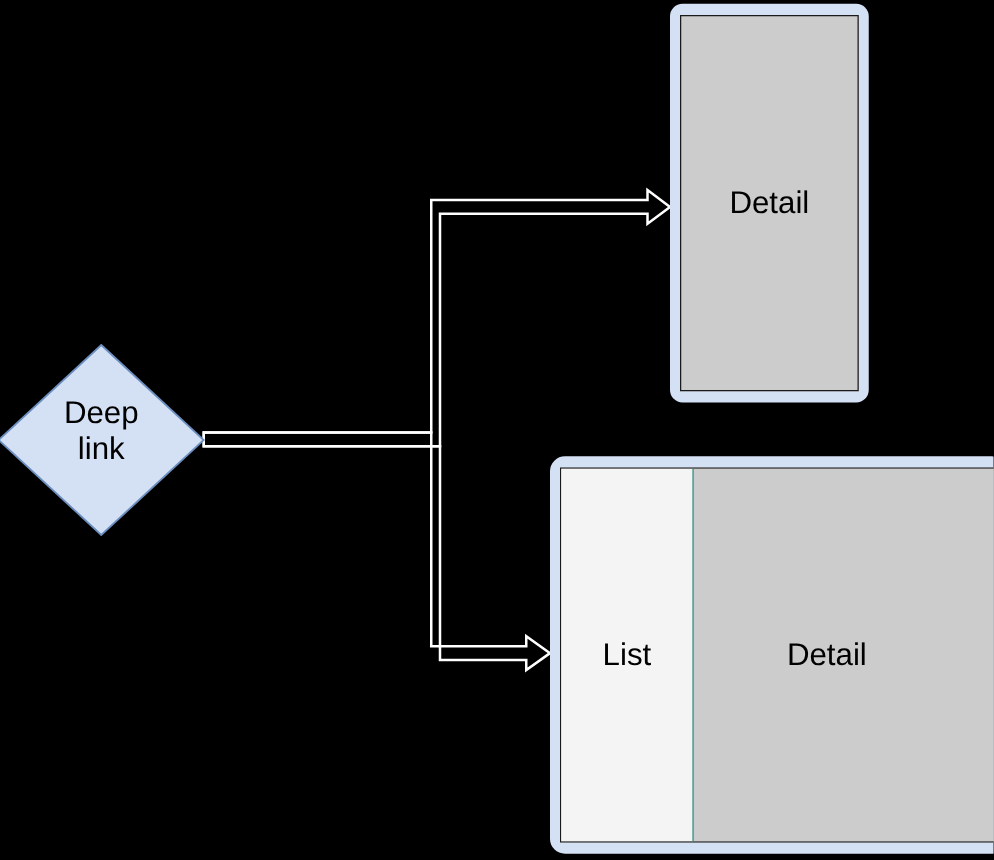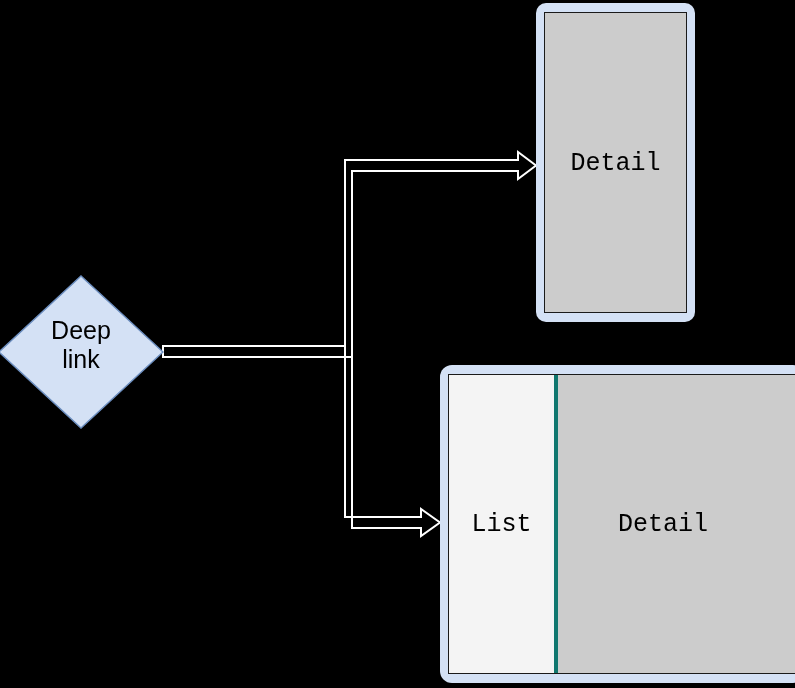--- a/index.html
+++ b/index.html
@@ -91,34 +91,34 @@
     height: 100%;
     border: 1px solid #1a1a1a;
     box-sizing: border-box;
     display: flex;
     background: #cccccc;
   }
   #tablet-list-pane {
     width: 105px;
     flex: 0 0 105px;
     background: #f4f4f4;
-    border-right: 4px solid #0f766e;
+    border-right: 1px solid #0f766e;
     display: flex;
     align-items: center;
     justify-content: center;
   }
   #tablet-detail-pane {
     flex: 1 1 auto;
     background: #cccccc;
     display: flex;
     align-items: center;
     justify-content: center;
   }
   .pane-label {
-    font-family: Liberation Mono, monospace;
+    font-family: Liberation Sans, sans-serif;
     font-size: 25px;
     color: #000000;
   }
   
   #tablet-detail-label { margin-right: 28px; }
 
   
   #connectors {
     position: absolute;
     left: 0;

